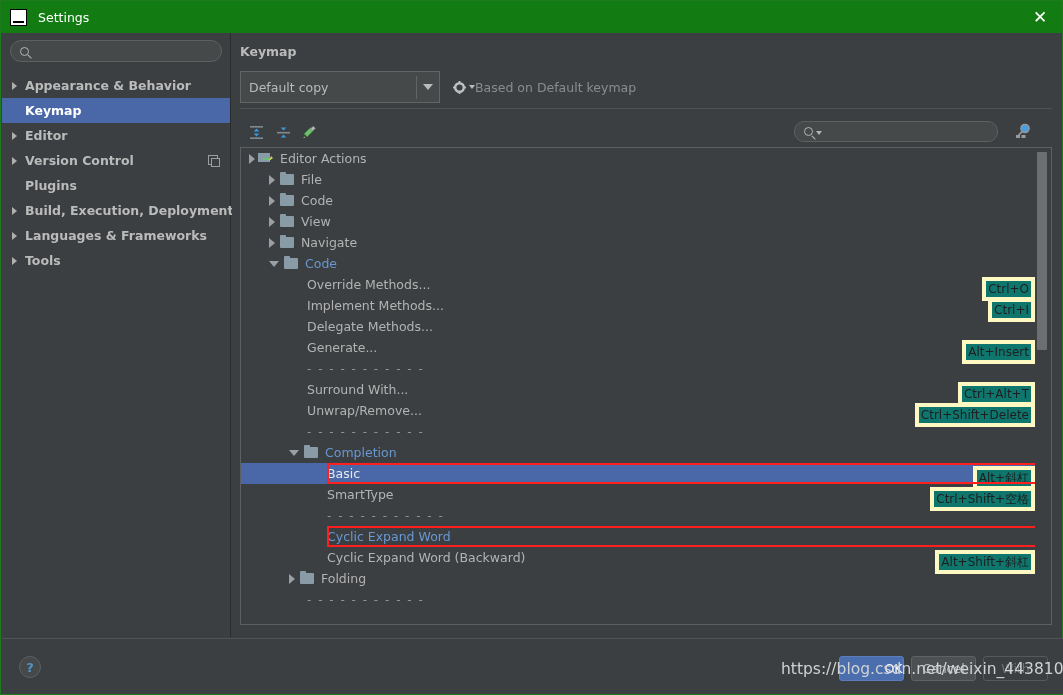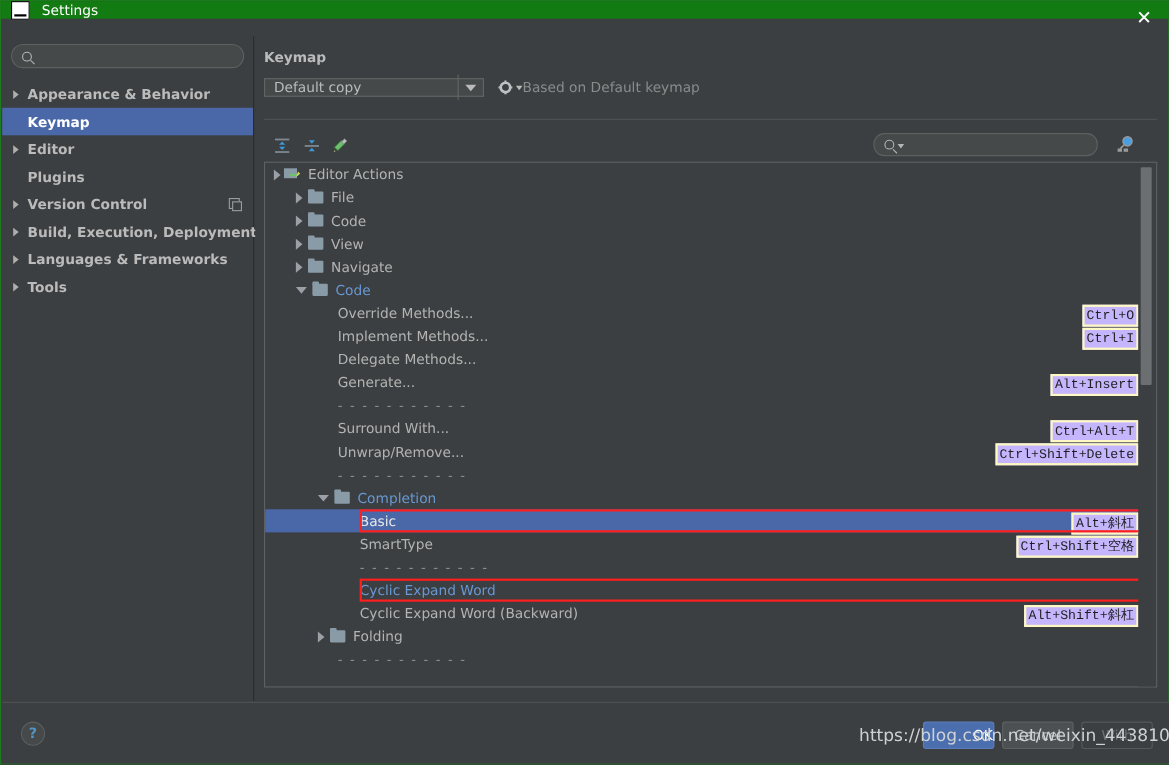--- a/index.html
+++ b/index.html
@@ -13,21 +13,21 @@
   #app {
     position: relative;
     width: 1063px; height: 695px;
     background: #3c3f41;
     border: 1px solid #1d7a1d;
   }
 
   
   .titlebar {
     position: absolute; left: 0; top: 0;
-    width: 1061px; height: 16px;
+    width: 1061px; height: 32px;
     background: #127c12;
     display: flex; align-items: center;
   }
   .ij-logo {
     width: 17px; height: 17px;
     margin-left: 9px;
     background: #ffffff;
     color: #000;
     font-size: 10px; font-weight: bold;
     display: flex; align-items: center; justify-content: center;
@@ -130,21 +130,21 @@
   }
   .panel-title {
     position: absolute; left: 8px; top: 11px;
     color: #bbbbbb; font-size: 12.5px; font-weight: bold;
   }
   .keymap-row {
     position: absolute; left: 8px; top: 38px;
     display: flex; align-items: center;
   }
   .combo {
-    width: 200px; height: 17px;
+    width: 200px; height: 32px;
     background: #45494a;
     border: 1px solid #646464;
     display: flex; align-items: center;
   }
   .combo-value {
     flex: 1; padding-left: 8px; color: #bbbbbb; font-size: 12.5px;
     white-space: nowrap; overflow: hidden;
   }
   .combo-arrow-btn {
     width: 23px; height: 23px;
@@ -276,28 +276,27 @@
   }
   .tlabel { margin-left: 7px; }
   .tlabel.blue { color: #6897d1; }
   .tlabel.gray { color: #b3b3b3; }
   .tlabel.white { color: #e8e8e8; }
   .dashes {
     color: #8d9296; letter-spacing: 1.5px; font-size: 12px;
   }
   .shortcut {
     position: absolute; right: 0; top: 2.5px;
-    background: #c4b5fd;
+    background: #0f766e;
     color: #1e1e1e;
     font-size: 12px;
     padding: 0 2px;
     line-height: 16px;
-    border: 2px solid #fef9c3;
+    border: 4px solid #fef9c3;
     white-space: nowrap;
-    font-family: Liberation Mono, monospace;
   }
   .redbox {
     position: absolute;
     border: 2px solid #ff1f1f;
     pointer-events: none;
   }
   .vscroll-track {
     position: absolute; right: 1px; top: 1px;
     width: 15px; height: 476px;
     background: #3c3f41;
@@ -389,27 +388,27 @@
         </div>
         <div class="nav-item selected">
           <span class="arrow hidden"></span>
           <span class="nav-label">Keymap</span>
         </div>
         <div class="nav-item">
           <span class="arrow"></span>
           <span class="nav-label">Editor</span>
         </div>
         <div class="nav-item">
-          <span class="arrow hidden"></span>
-          <span class="nav-label">Plugins</span>
-        </div>
-        <div class="nav-item">
           <span class="arrow"></span>
           <span class="nav-label">Version Control</span>
           <span class="copy-icon"></span>
+        </div>
+        <div class="nav-item">
+          <span class="arrow hidden"></span>
+          <span class="nav-label">Plugins</span>
         </div>
         <div class="nav-item">
           <span class="arrow"></span>
           <span class="nav-label">Build, Execution, Deployment</span>
         </div>
         <div class="nav-item">
           <span class="arrow"></span>
           <span class="nav-label">Languages &amp; Frameworks</span>
         </div>
         <div class="nav-item">

